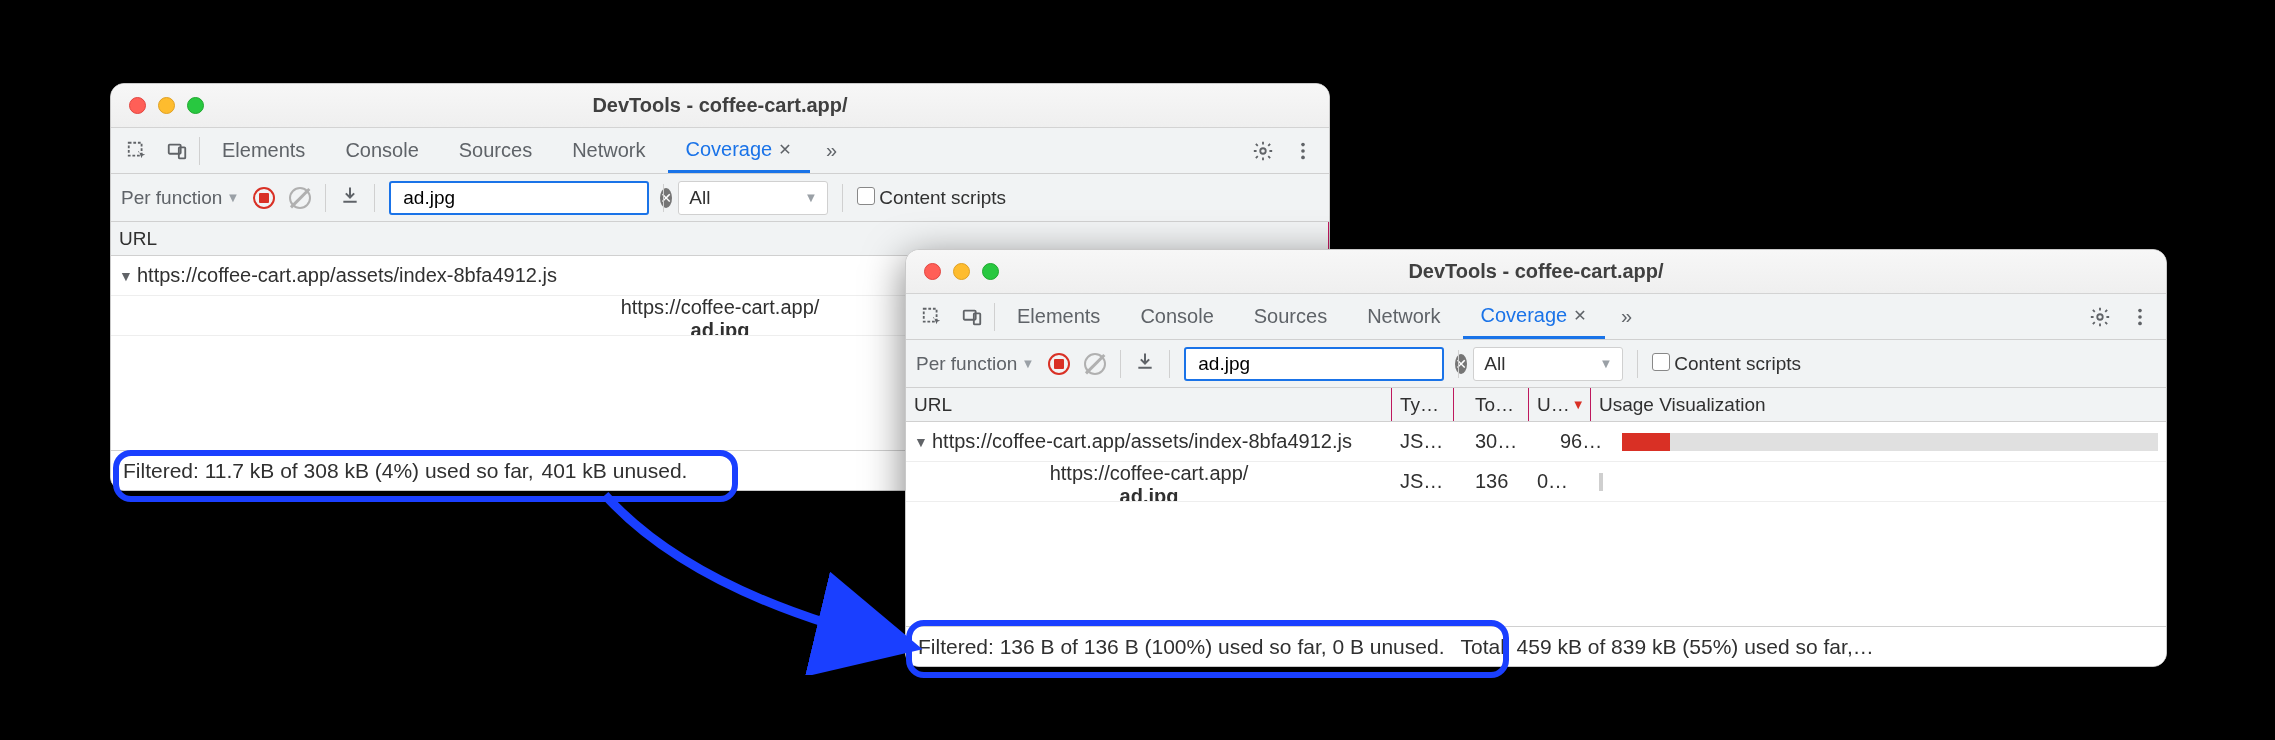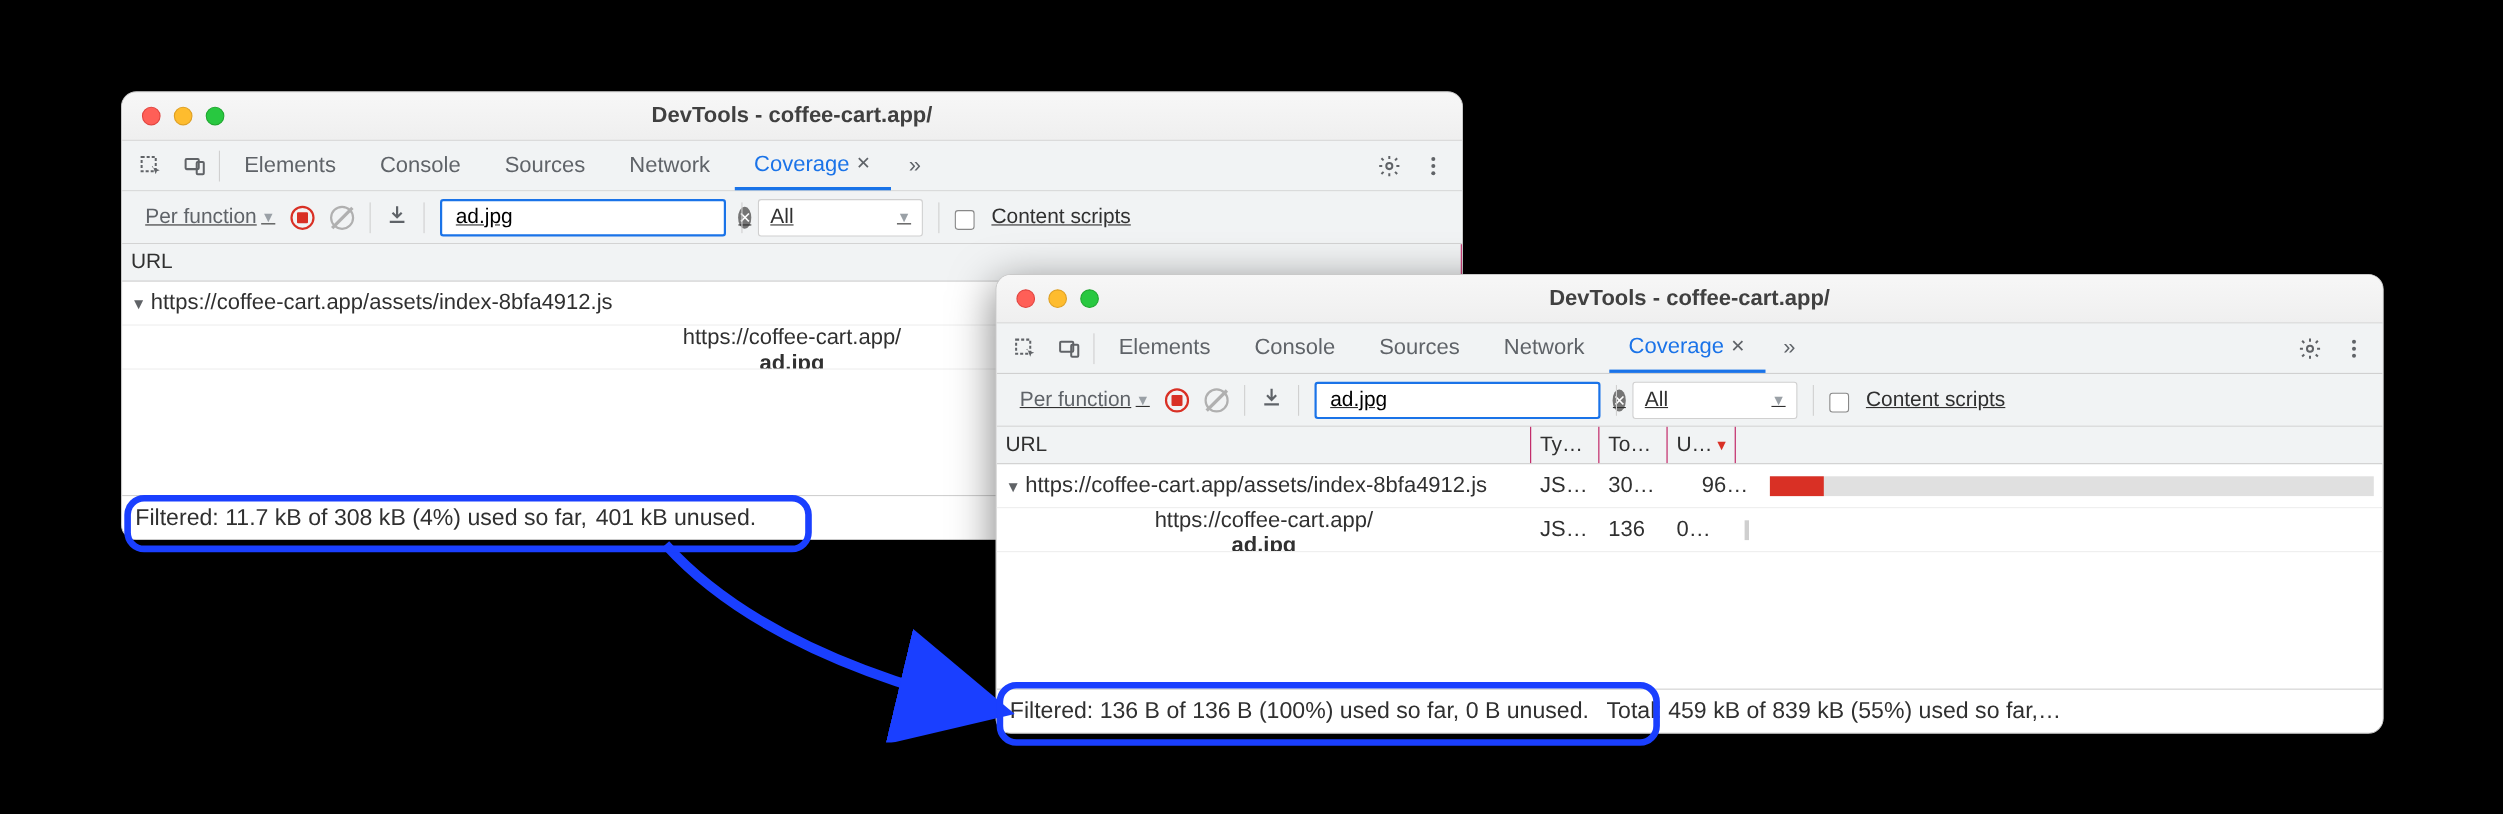--- a/index.html
+++ b/index.html
@@ -57,21 +57,21 @@
   }
   .tb-icon svg { width:22px; height:22px; }
   .tab { padding: 0 18px; height:100%; display:flex; align-items:center; color:#5f6368; font-size:20px; cursor:default; }
   .tab.active { color:#1a73e8; border-bottom:3px solid #1a73e8; }
   .tab-close { margin-left:6px; color:#5f6368; font-size:16px; }
   .spacer { flex:1; }
 
   .toolbar {
     height: 48px; display:flex; align-items:center;
     background:#f1f3f4; border-bottom:1px solid #d0d0d0;
-    padding: 0 21px; gap: 14px; text-decoration: underline;
+    padding: 0 10px; gap: 14px;
   }
   .perfunc { color:#5f6368; font-size:19px; display:flex; align-items:center; gap:4px;}
   .tri { font-size:13px; color:#9aa0a6; }
   .rec-btn {
     width:22px;height:22px;border:2.5px solid #d93025;border-radius:50%;
     display:flex;align-items:center;justify-content:center;
   }
   .rec-btn::after{content:"";width:10px;height:10px;background:#d93025;border-radius:1px;}
   .clear-btn {
     width:22px;height:22px;border:2.5px solid #b0b0b0;border-radius:50%;
@@ -95,32 +95,32 @@
     width:20px;height:20px;border-radius:50%;background:#757575;color:#fff;
     display:flex;align-items:center;justify-content:center;font-size:14px;line-height:1;
   }
   .select {
     display:flex;align-items:center;justify-content:space-between;
     border:1px solid #d0d0d0;border-radius:3px;background:#fff;
     height:34px;padding:0 10px;font-size:19px;color:#303030;
   }
   .win-a .select{width:150px;}
   .win-b .select{width:150px;}
-  .checkbox-row{display:flex;align-items:flex-end;gap:15px;font-size:19px;color:#303030;}
+  .checkbox-row{display:flex;align-items:flex-start;gap:4px;font-size:19px;color:#303030;}
   .checkbox-row .cb{width:18px;height:18px;border:1.5px solid #888;border-radius:3px;background:#fff;}
 
   .header-row{
     display:flex;align-items:center;height:34px;background:#f1f3f4;font-size:19px;
     color:#303030;border-bottom:1px solid #d0d0d0;
   }
   .col{padding:0 8px;height:100%;display:flex;align-items:center;border-right:1px solid #be185d;white-space:nowrap;overflow:hidden;}
   .win-a .c-url{flex:1;}
   .win-b .c-url{width:486px;}
   .win-b .c-ty{width:62px;}
-  .win-b .c-to{width:62px;}
+  .win-b .c-to{width:62px;margin-left:13px;}
   .win-b .c-un{width:62px;}
   .win-b .c-uv{flex:1;border-right:none;}
   .sorted{color:#d93025;margin-left:2px;font-size:13px;}
 
   .rows{font-size:20px;}
   .row{display:flex;height:40px;align-items:center;border-bottom:1px solid #eee;}
   .row .cell{padding:0 8px;height:100%;display:flex;align-items:center;white-space:nowrap;overflow:hidden;}
   .row .c-url{align-items:center;}
   .twisty{width:14px;display:inline-block;text-align:center;color:#606367;font-size:14px;margin-right:4px;}
   .indent{padding-left:50px;flex-direction:column;}
@@ -339,20 +339,21 @@
   </div>
 
   <div class="header-row">
     <div class="col c-url">URL</div>
     <div class="col c-ty">Ty…</div>
     <div class="col c-to">To…</div>
     <div class="col c-un">
       <span>U…</span>
         <span class="sorted">▼</span>
     </div>
+    <div class="col c-uv">Usage Visualization</div>
   </div>
 
   <div class="rows">
     <div class="row">
       <div class="cell c-url" style="width:486px;">
         <span class="twisty">▼</span>
         <span>https://coffee-cart.app/assets/index-8bfa4912.js</span>
       </div>
       <div class="cell c-ty" style="width:62px;">JS…</div>
       <div class="cell c-to" style="width:62px;">30…</div>

